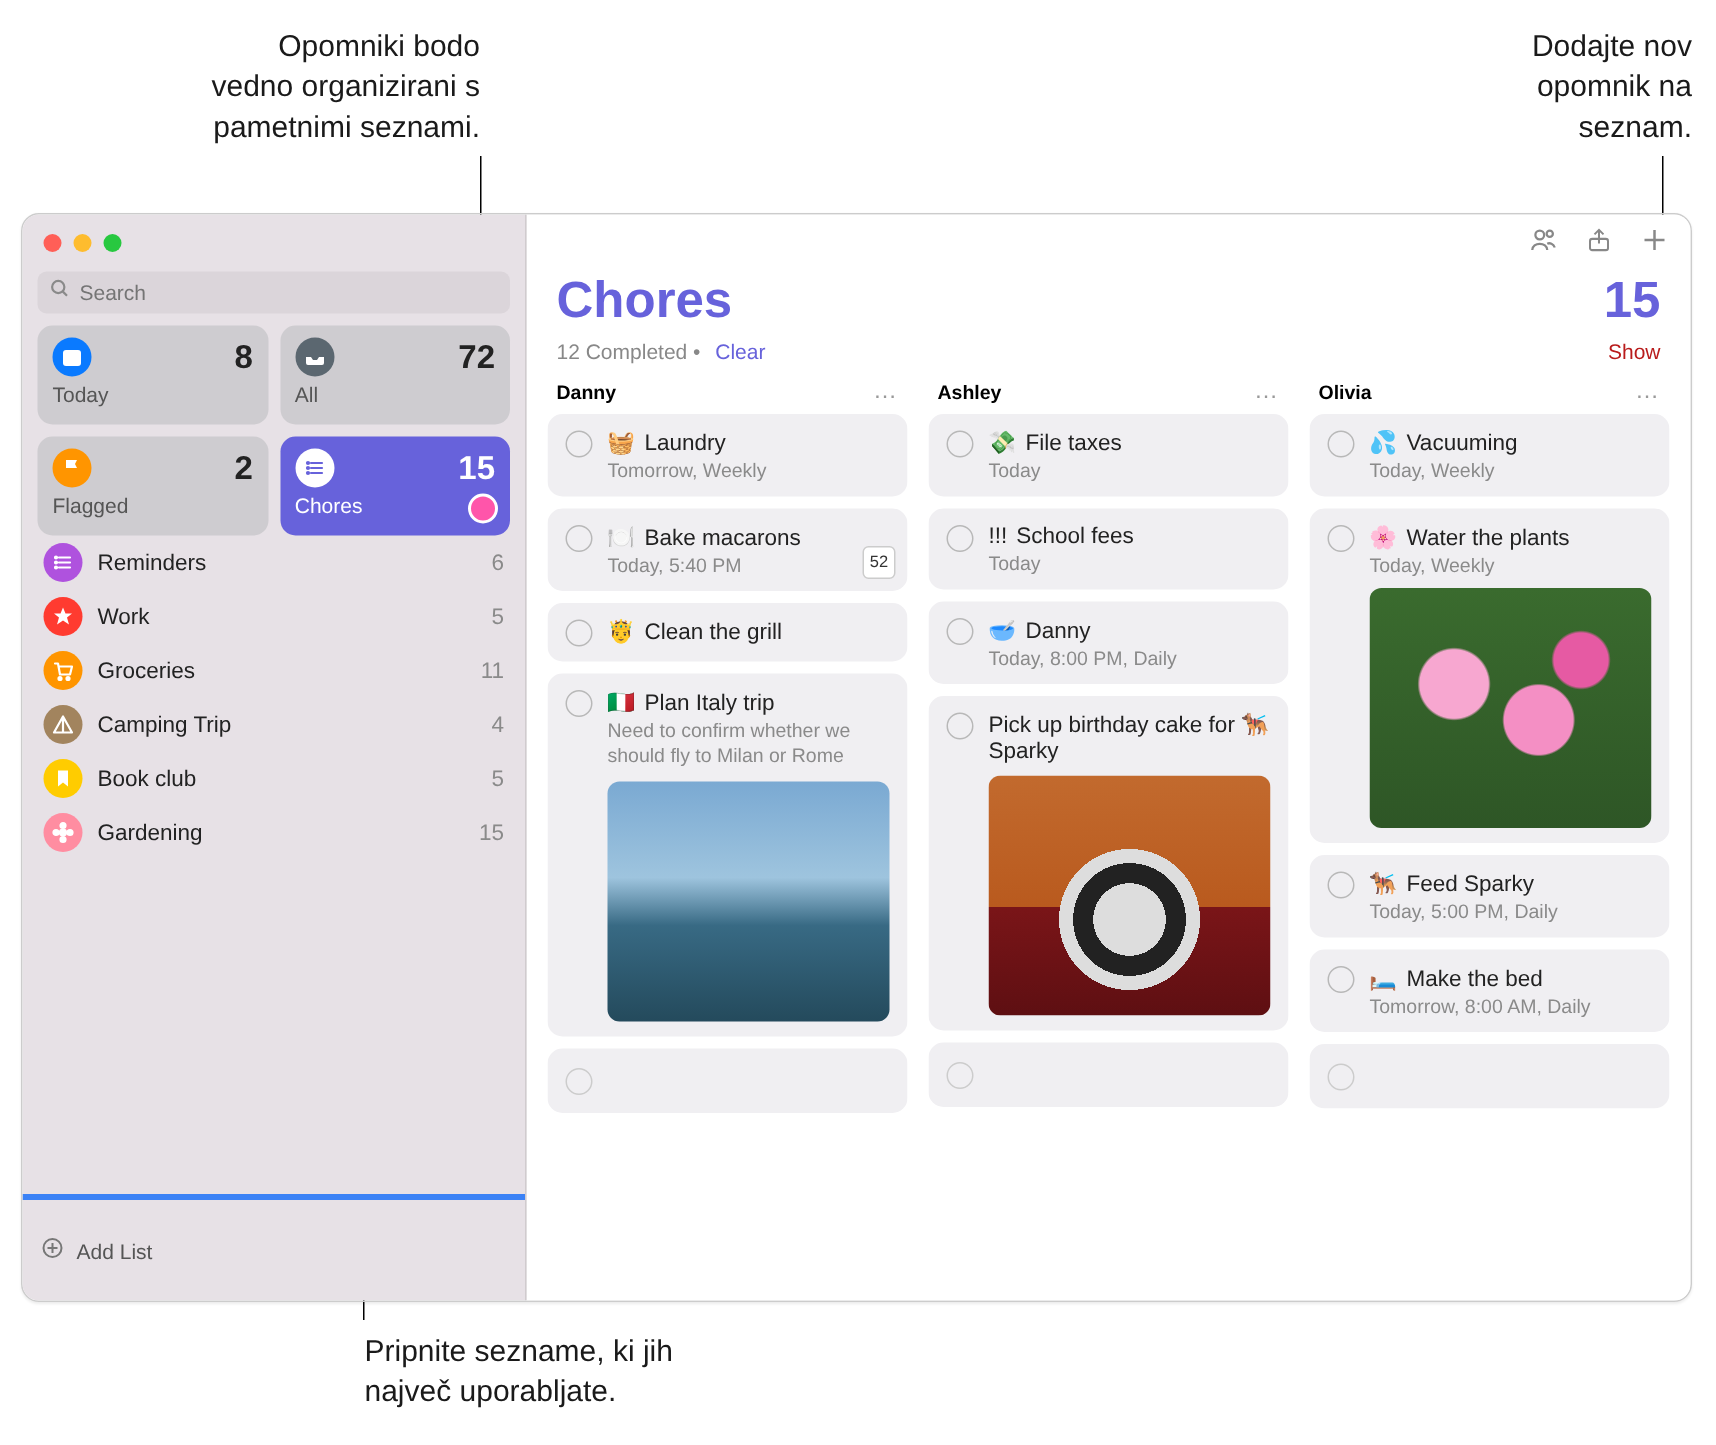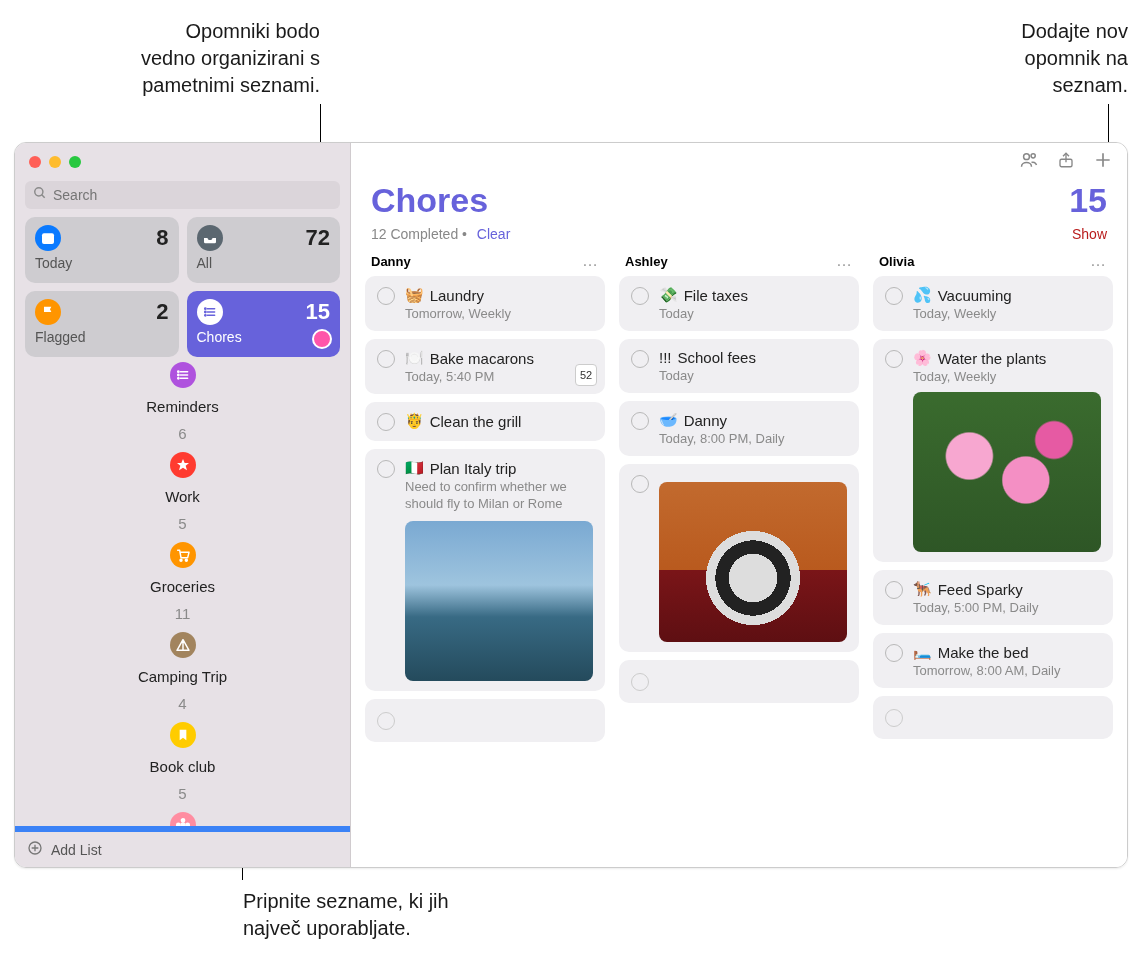--- a/index.html
+++ b/index.html
@@ -54,26 +54,26 @@
 .smart .top { display:flex; justify-content:space-between; align-items:center; }
 .smart .icon-circle { width:26px; height:26px; border-radius:50%; display:flex; align-items:center; justify-content:center; color:#fff; }
 .smart .count { font-size:22px; font-weight:700; color:#222; }
 .smart.selected .count { color:#fff; }
 .smart .name { font-size:14px; color:#555; margin-top:4px; }
 .smart.selected .name { color:#fff; }
 .smart .avatar { width:20px; height:20px; border-radius:50%; background:#f5a; border:2px solid #fff; position:absolute; right:8px; bottom:8px; }
 
 .my-lists-label { padding: 14px 14px 4px; font-size:13px; color:#6a6a6a; }
 .my-lists { flex:1; overflow:hidden; }
-.list-row { display:flex; align-items:center; padding: 5px 14px; gap:10px; cursor:pointer;flex-direction:column;}
+.list-row { display:flex; align-items:center; padding: 5px 14px; gap:10px; cursor:pointer;}
 .list-row .lic { width:26px; height:26px; border-radius:50%; display:flex; align-items:center; justify-content:center; color:#fff; font-size:14px;}
 .list-row .lname { flex:1; font-size:15px; color:#222; }
 .list-row .lcount { font-size:15px; color:#8a8a8a; }
 
-.add-list-bar { border-top:6px solid #3b82f6; padding:8px 12px; display:flex; align-items:center; gap:8px; font-size:14px; color:#555; cursor:pointer;}
+.add-list-bar { border-top:4px solid #3b82f6; padding:24px 12px; display:flex; align-items:center; gap:8px; font-size:14px; color:#555; cursor:pointer;}
 
 .main { flex:1; display:flex; flex-direction:column; background:#fff; }
 .toolbar { height:38px; display:flex; justify-content:flex-end; align-items:center; padding:0 14px; gap:18px; color:#777;}
 .toolbar .ticon { cursor:pointer; }
 
 .header { padding: 0 20px 6px; display:flex; justify-content:space-between; align-items:flex-end; }
 .header h1 { font-size:34px; font-weight:700; color:#6762db; }
 .header .big-count { font-size:34px; font-weight:700; color:#6762db; }
 .sub-header { padding: 0 20px 10px; display:flex; justify-content:space-between; font-size:14px; }
 .sub-header .left { color:#888; }
@@ -409,20 +409,23 @@
                   <span class="emoji">🥣</span>
                   <span>Danny</span>
                 </div>
           <div class="sub">Today, 8:00 PM, Daily</div>
         </div>
 
       </div>
       <div class="card">
         <div class="chk"></div>
         <div class="card-body">
+          <div class="title-row">
+                  <span>Pick up birthday cake for 🐕‍🦺 Sparky</span>
+                </div>
           <div class="thumb img-dog"></div>
         </div>
 
       </div>
             <div class="empty-card">
               <div class="chk"></div>
             </div>
           </div>
         </div>
         <div class="col">

